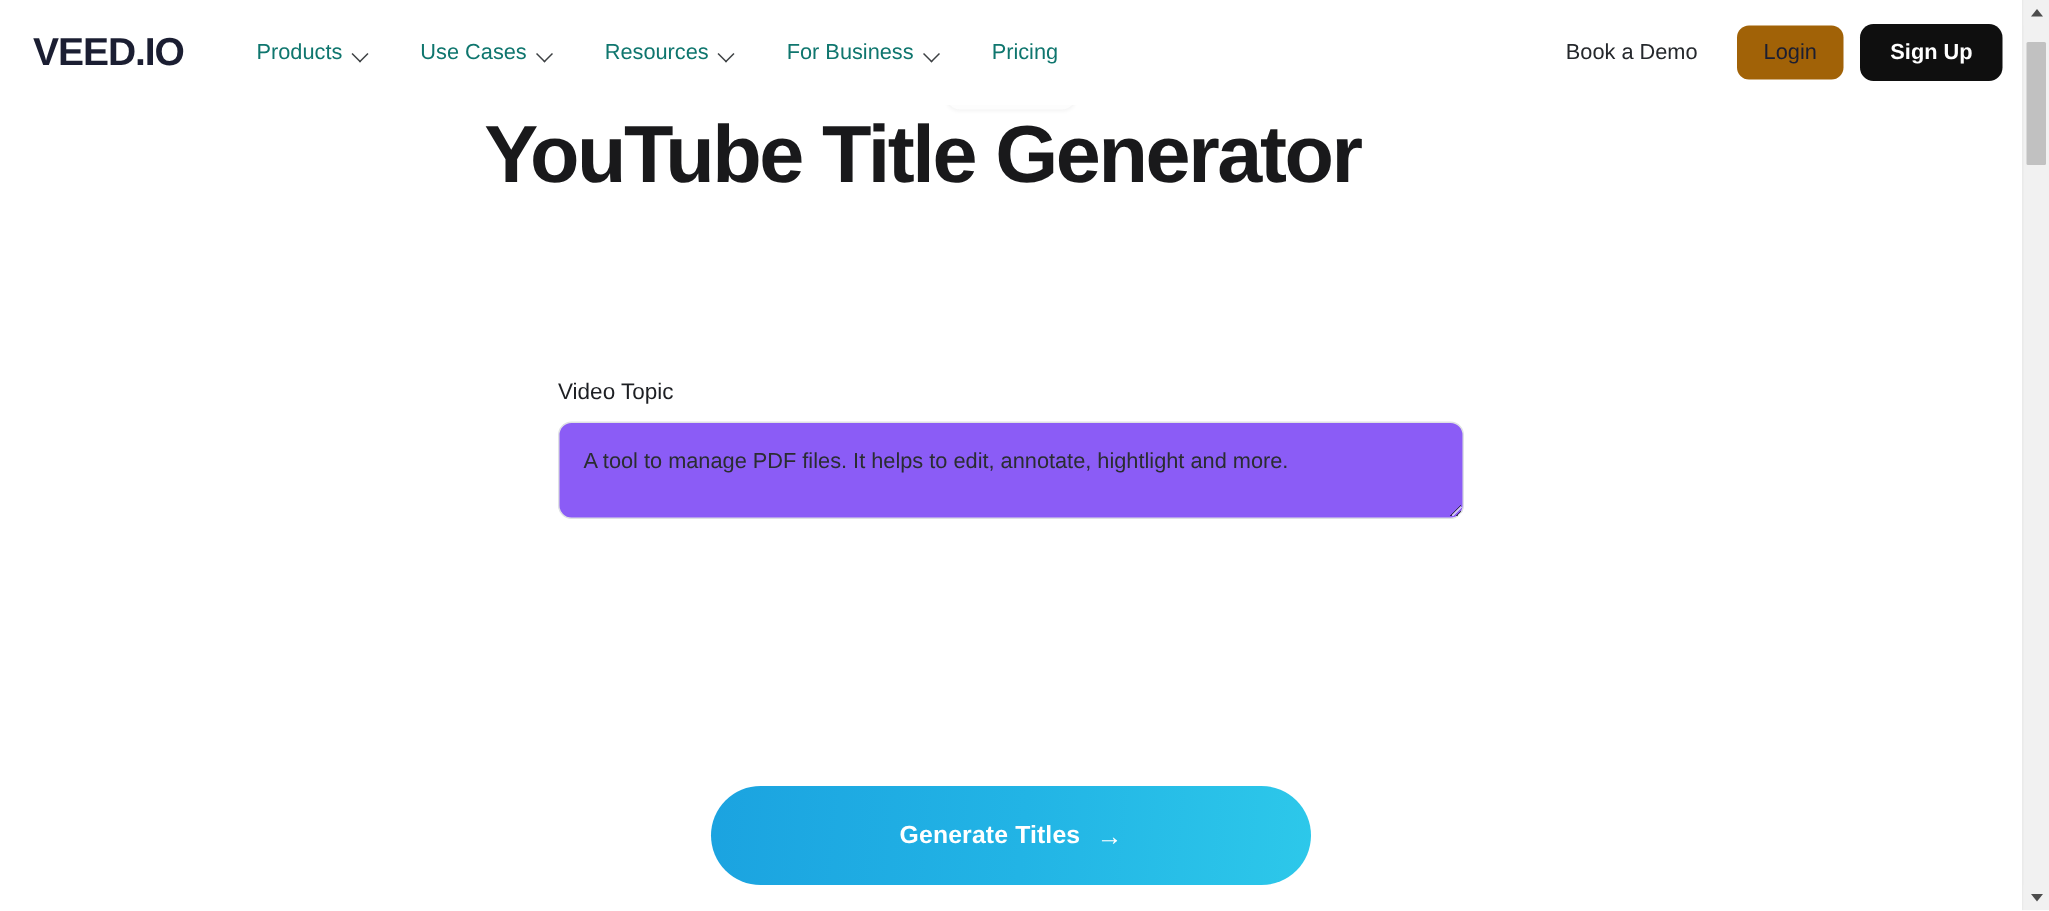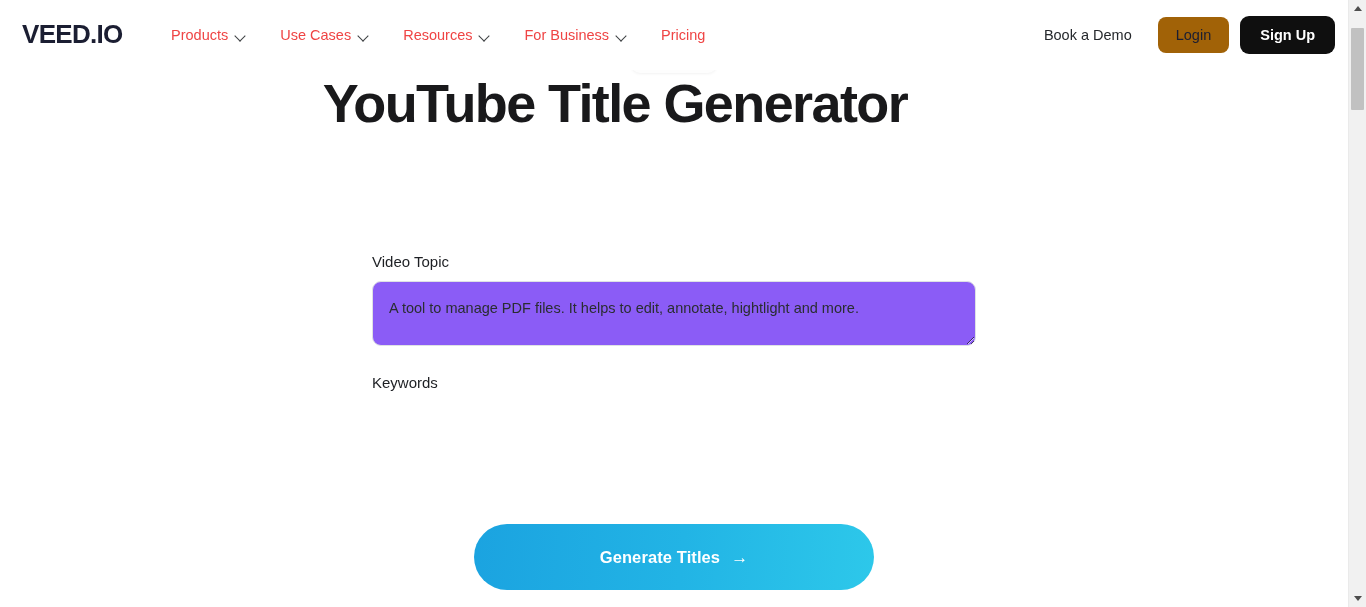--- a/index.html
+++ b/index.html
@@ -76,21 +76,21 @@
     height: 70px;
     display: flex;
     align-items: center;
     gap: 0px;
   }
   .nav-item {
     display: flex;
     align-items: center;
     gap: 7px;
     font-size: 14.5px;
-    color: #ef4444;
+    color: #0f766e;
     padding: 6px 14px 6px 0;
     margin-right: 20px;
     cursor: pointer;
     white-space: nowrap;
   }
   .nav-item:last-child { margin-right: 0; }
   .chev {
     display: inline-block;
     width: 11px;
     height: 11px;
@@ -330,21 +330,20 @@
       <h1>YouTube Title Generator</h1>
     </div>
 
     <div class="form">
 
       <label class="field-label">Video Topic</label>
       <textarea class="topic-input" placeholder="Describe your video topic" style="">A tool to manage PDF files. It helps to edit, annotate, hightlight and more.</textarea>
 
       <div class="field-gap"></div>
 
-      <label class="field-label">Keywords</label>
     </div>
 
     <div class="cta-wrap">
       <button class="btn-generate">
         <span>Generate Titles</span>
         <span class="arrow-ico">→</span>
       </button>
     </div>
 
   </div>

